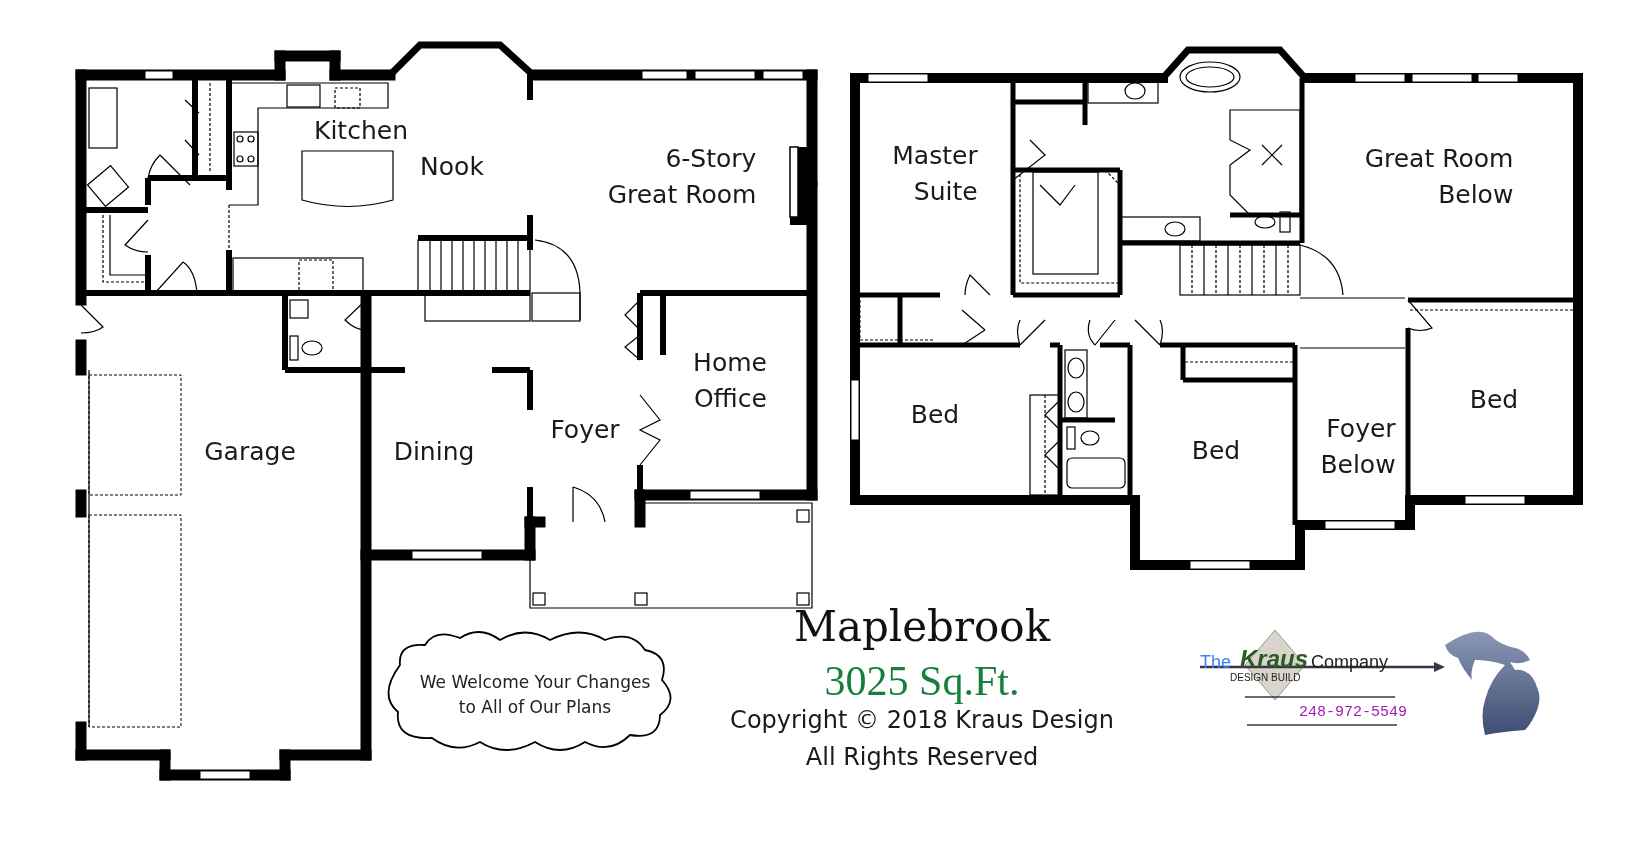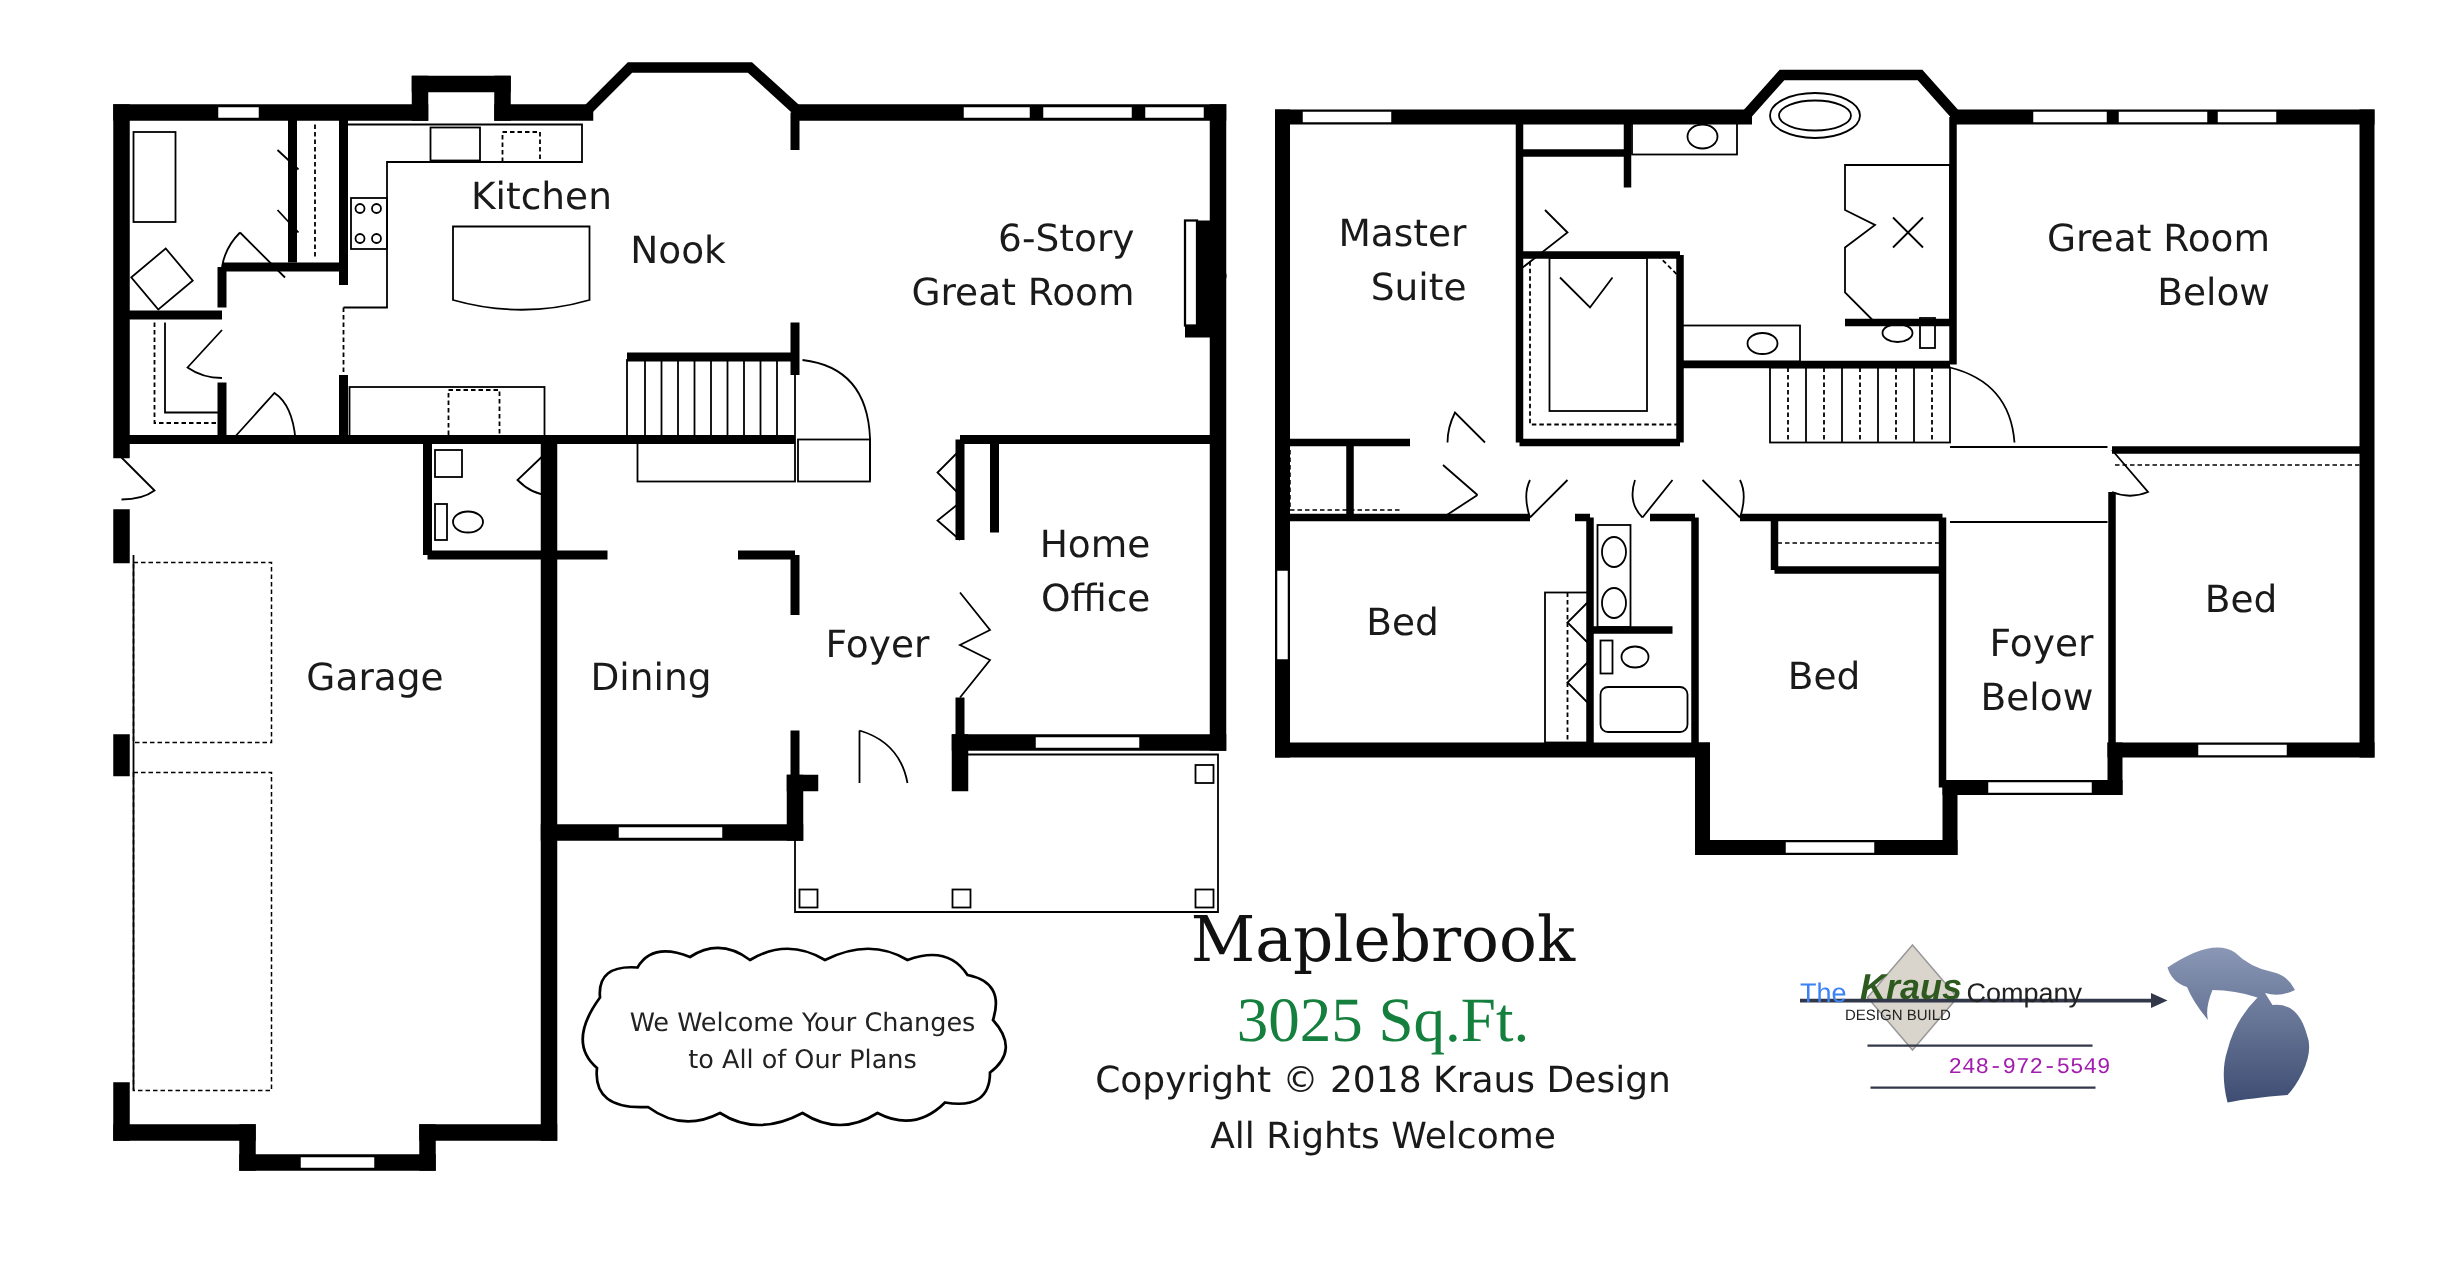--- a/index.html
+++ b/index.html
@@ -333,21 +333,21 @@
 Below</div>
 <div class="room-label" style="left:935px; top:415px;">Bed</div>
 <div class="room-label" style="left:1216px; top:451px;">Bed</div>
 <div class="room-label" style="left:1358px; top:447px;">Foyer
 Below</div>
 <div class="room-label" style="left:1494px; top:400px;">Bed</div>
 
 <div class="title-name">Maplebrook</div>
 <div class="title-area">3025 Sq.Ft.</div>
 <div class="copyright">Copyright © 2018 Kraus Design</div>
-<div class="rights">All Rights Welcome</div>
+<div class="rights">All Rights Reserved</div>
 
 <div class="cloud-text" style="white-space:pre-line;">We Welcome Your Changes
 to All of Our Plans</div>
 
 <div class="logo-the">The</div>
 <div class="logo-kraus">Kraus</div>
 <div class="logo-company">Company</div>
 <div class="logo-design">DESIGN BUILD</div>
 <div class="logo-phone">248-972-5549</div>
 

